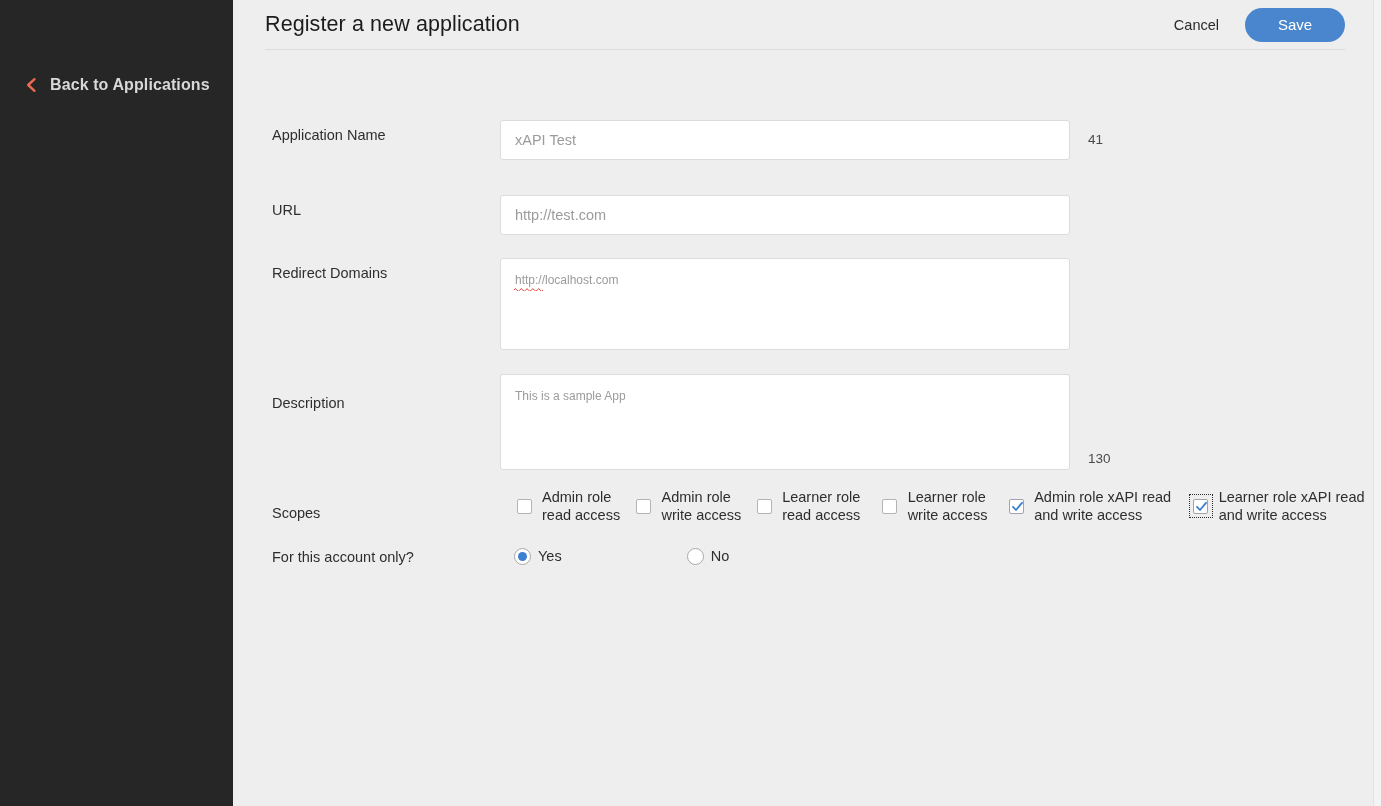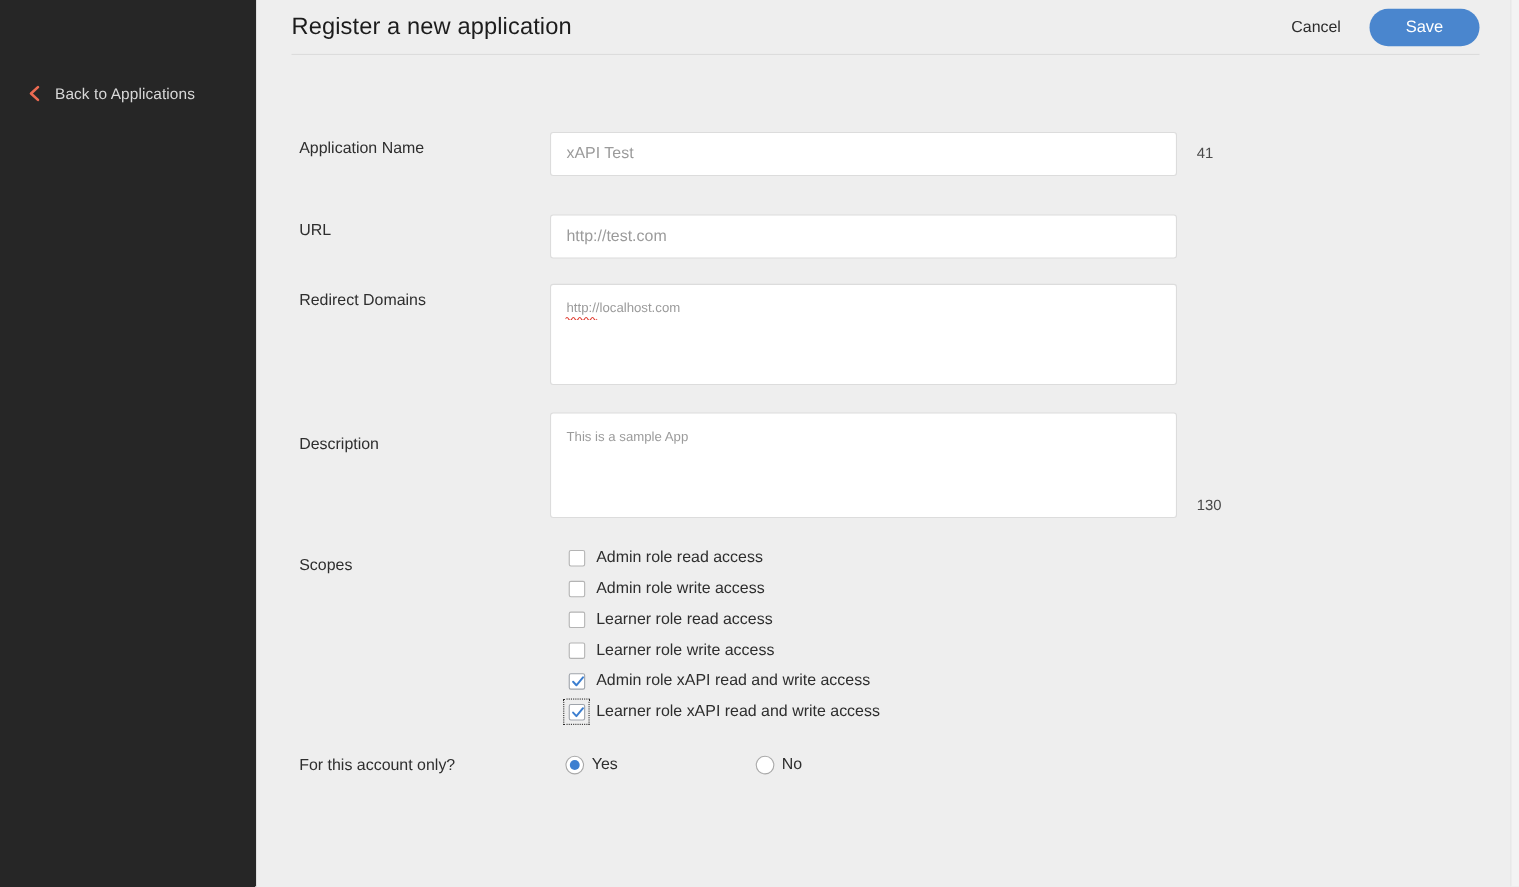--- a/index.html
+++ b/index.html
@@ -41,23 +41,24 @@
   }
   .back-chevron {
     width: 14px;
     height: 16px;
     margin-right: 12px;
     display: block;
     flex: none;
   }
   .back-label {
     color: #d8d8d8;
-    font-size: 14px;
+    font-size: 16px;
     letter-spacing: 0.1px;
     line-height: 16px;
+    font-weight: bold;
   }
 
   
   .main {
     position: relative;
     flex: 1;
     height: 806px;
     background: #eeeeee;
     overflow: hidden;
   }
@@ -194,21 +195,21 @@
     left: 14px;
     top: 29px;
     width: 29px;
     height: 4px;
     pointer-events: none;
   }
 
   
   .scopes-list {
     display: flex;
-    flex-direction: column;
+    flex-direction: row;
   }
   .scope-item {
     display: flex;
     align-items: center;
     height: 28px;
     cursor: pointer;
     user-select: none;
   }
   .cb-wrap {
     width: 20px;

